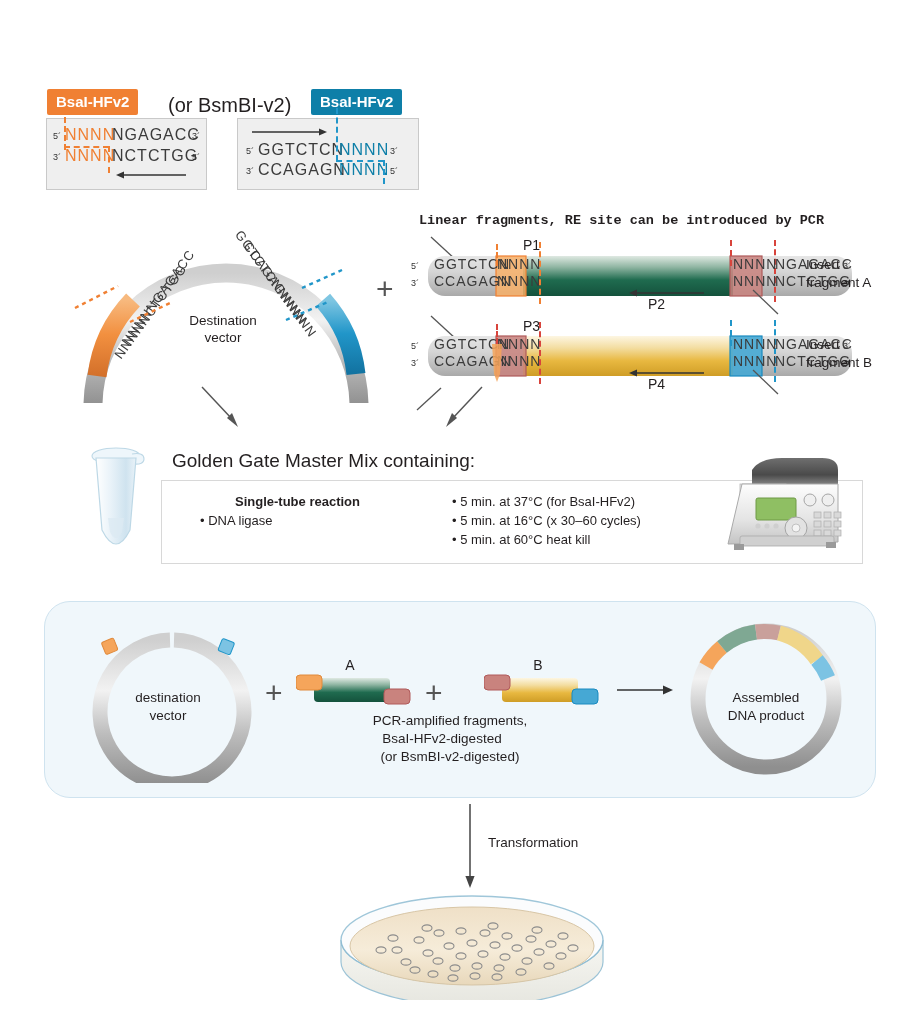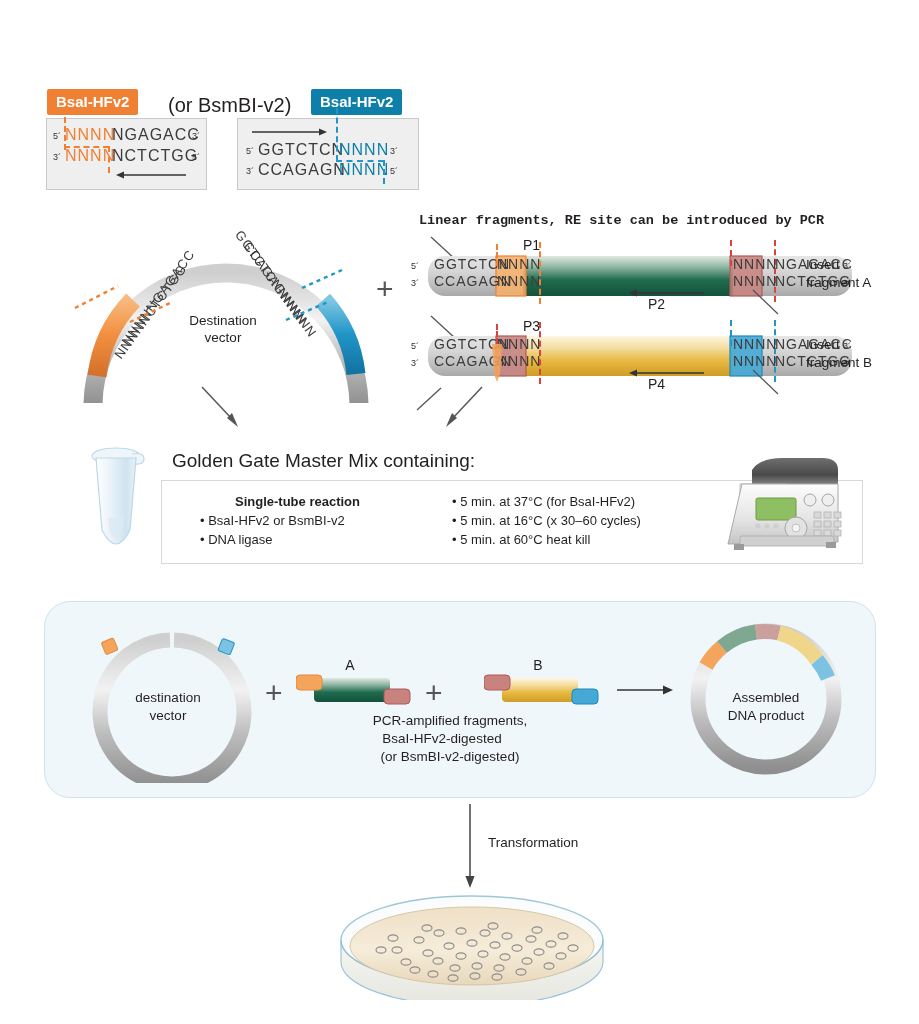--- a/index.html
+++ b/index.html
@@ -262,21 +262,20 @@
   <ellipse cx="28" cy="12" rx="24" ry="8" fill="#eef6fb" stroke="#bdd8e6" stroke-width="1.1"></ellipse>
   <path d="M44,10 q12,-2 12,5 q0,6 -11,5" fill="#eef6fb" stroke="#bdd8e6" stroke-width="1.1"></path>
   <path d="M8,14 L14,86 q14,28 28,0 L48,14 Z" fill="url(#tubeG)" stroke="#bdd8e6" stroke-width="1.2"></path>
   <path d="M20,74 L22,88 q6,12 12,0 L36,74 Z" fill="#dceaf3" opacity="0.8"></path>
 </svg>
 
 <div class="lbl big" style="left:172px;top:450px;font-size:19px;">Golden Gate Master Mix containing:</div>
 <div class="mmbox" style="left:161px;top:480px;width:700px;height:82px;"></div>
 <div class="abs mmlist" style="left:200px;top:492px;width:250px;">
   <div style="font-weight:bold;margin-left:35px;">Single-tube reaction</div>
-  <div>• BsaI-HFv2 or BsmBI-v2</div>
   <div>• DNA ligase</div>
 </div>
 <div class="abs mmlist" style="left:432px;top:492px;width:290px;margin-left:20px;">
   <div>• 5 min. at 37°C (for BsaI-HFv2)</div>
   <div>• 5 min. at 16°C (x 30–60 cycles)</div>
   <div>• 5 min. at 60°C heat kill</div>
 </div>
 
 <svg class="abs" style="left:718px;top:452px;" width="146" height="110">
   <defs>

